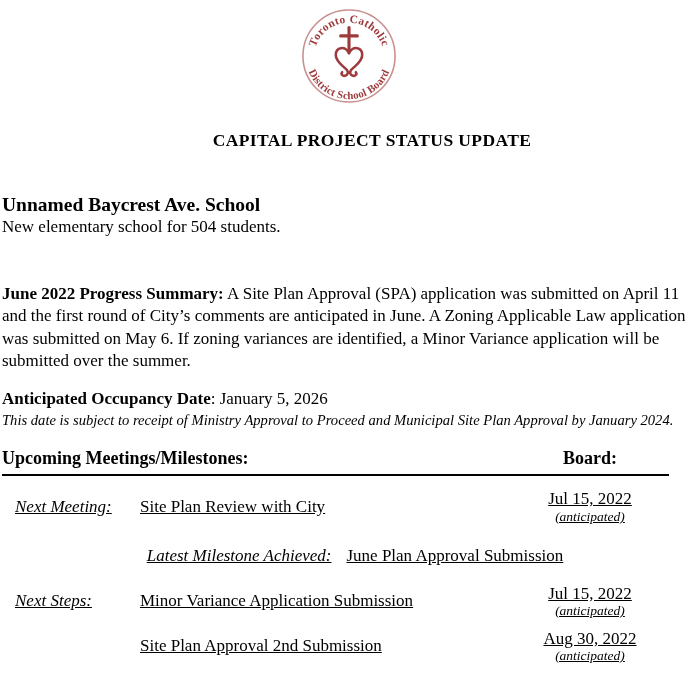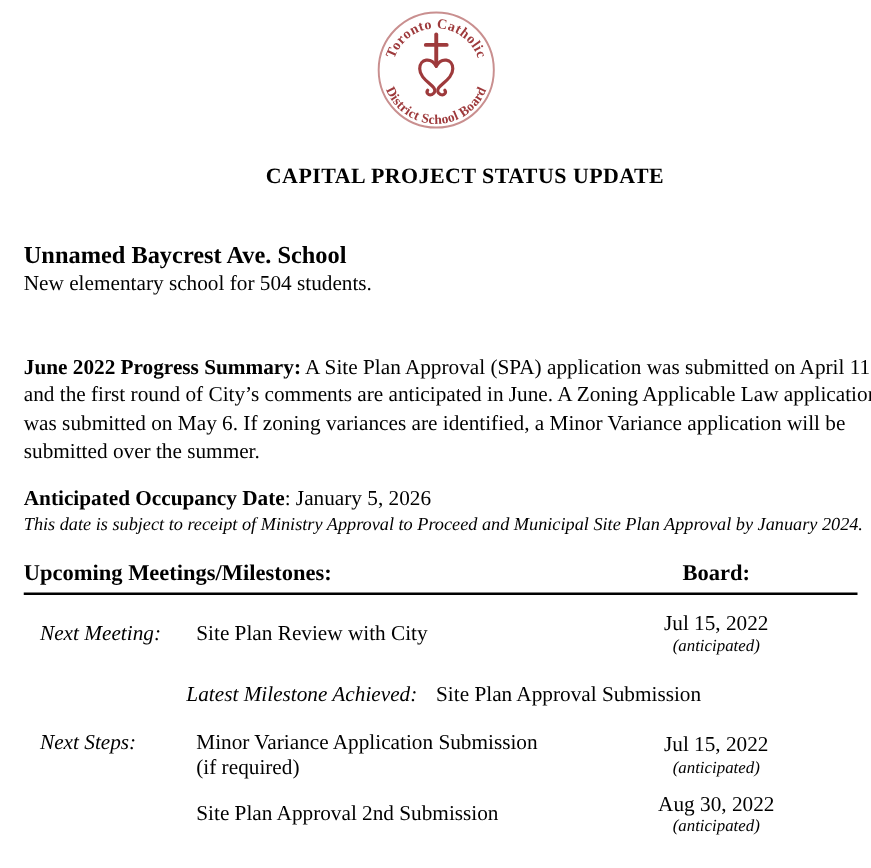--- a/index.html
+++ b/index.html
@@ -29,21 +29,21 @@
   
   .doc-title {
     text-align: center;
     font-weight: bold;
     font-size: 17.5px;
     letter-spacing: 0.4px;
     margin-top: 26px;
     padding-left: 47px;
   }
 
-  .content { padding: 0 19px; }
+  .content { padding: 0 2px; }
 
   
   .project { margin-top: 43px; }
   .project-name { font-size: 19.5px; font-weight: bold; }
   .project-desc { font-size: 17px; margin-top: 1px; }
 
   
   .summary {
     margin-top: 46px;
     font-size: 17px;
@@ -76,20 +76,21 @@
   .divider {
     margin-top: 5px;
     width: 667px;
     border-top: 2px solid #000;
   }
   .rows { margin-top: 9px; }
   .mrow {
     display: flex;
     align-items: center;
     margin-bottom: 14px;
+    text-decoration: underline;
   }
   .mrow .left {
     flex: 1;
     display: flex;
     align-items: flex-start;
     padding-left: 13px;
     font-size: 17px;
   }
   .mrow .label { font-style: italic; width: 125px; flex: none; }
   .mrow .label.auto { width: auto; margin-right: 15px; }
@@ -162,30 +163,29 @@
         </div>
         <div class="datecell">
           <div class="dateval">Jul 15, 2022</div>
           <div class="qual">(anticipated)</div>
         </div>
       </div>
 
       <div class="mrow r2">
         <div class="left">
           <span class="label auto">Latest Milestone Achieved:</span>
-          <div class="milestone">Site Plan Approval Submission</div>
+          <div class="milestone">June Plan Approval Submission</div>
         </div>
       </div>
 
       <div class="mrow r3">
         <div class="left">
           <span class="label">Next Steps:</span>
           <div class="milestone">
             <span>Minor Variance Application Submission</span>
-            <span>(if required)</span>
           </div>
         </div>
         <div class="datecell">
           <div class="dateval">Jul 15, 2022</div>
           <div class="qual">(anticipated)</div>
         </div>
       </div>
 
       <div class="mrow r4">
         <div class="left">

